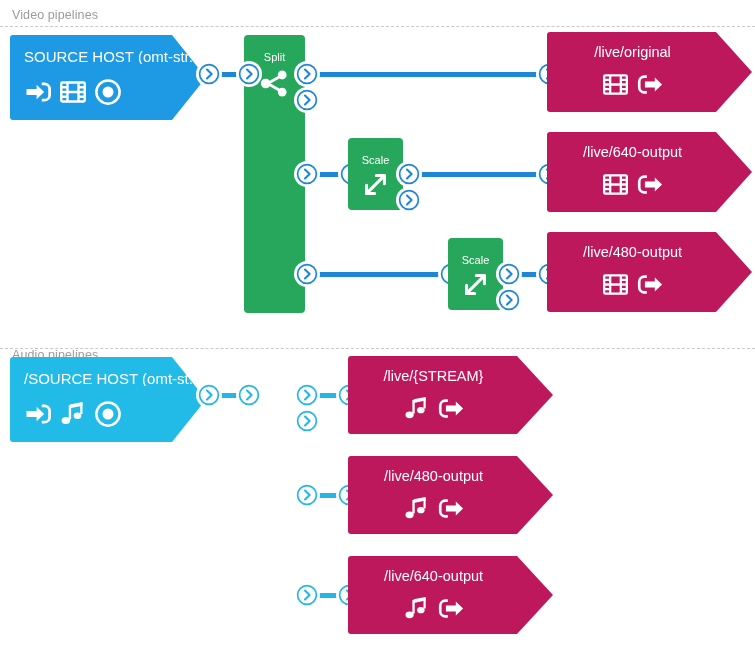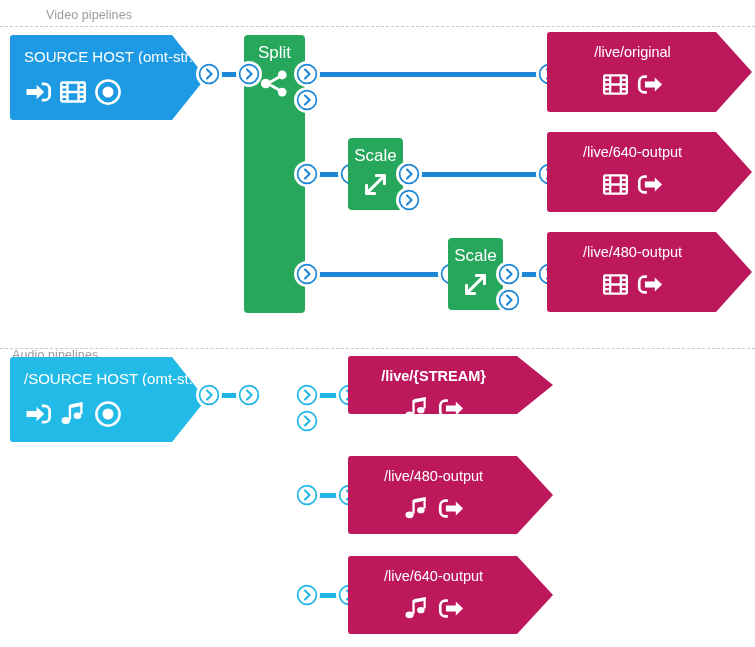--- a/index.html
+++ b/index.html
@@ -30,39 +30,39 @@
   .out{background:#be185d;
        clip-path:polygon(0 0, calc(100% - 36px) 0, 100% 50%, calc(100% - 36px) 100%, 0 100%);
        border-radius:3px;}
   .out .cap{padding-top:13px;padding-right:34px;}
   .out .icons{margin-top:10px;padding-right:34px;}
 
   
   .proc{position:absolute;background:#26a75c;border-radius:4px;color:#fff;
         text-align:center;box-sizing:border-box;}
   .proc.teal{background:#26c89a;}
-  .proc .cap{display:block;font-size:17px;padding-top:9px;line-height:1;}
+  .proc .cap{display:block;font-size:11px;padding-top:17px;line-height:1;}
 
   
   .link{position:absolute;height:5px;background:#1d87d6;border-radius:3px;}
   .link.audio{background:#22b7e6;}
 
   .port{position:absolute;width:22px;height:22px;border-radius:50%;
         background:#ffffff;box-sizing:border-box;
         box-shadow:0 0 0 2px #ffffff;}
   .port svg{display:block;width:22px;height:22px;}
 
   .ico{display:inline-block;vertical-align:middle;}
 </style>
 </head>
 <body>
 
 <div class="stage">
 
-  <div class="sec-label" style="left:12px;top:8px;margin-left:34px;">Video pipelines</div>
+  <div class="sec-label" style="left:12px;top:8px;">Video pipelines</div>
   <div class="sec-rule" style="left:0px;top:26px;width:755px;"></div>
 
   <div class="node src" style="left:10px;top:35px;width:196px;height:85px;">
     <span class="cap">SOURCE HOST (omt-str.</span>
     <span class="icons">
       <svg class="ico" width="30" height="30" viewBox="0 0 24 24" fill="#fff">
         <path d="M2 9.6h8.1V6.2l6 5.8-6 5.8v-3.4H2z"></path>
         <path d="M14.2 4.4h2.1a5.3 5.3 0 0 1 5.3 5.3v4.6a5.3 5.3 0 0 1-5.3 5.3h-2.1v-2.2h2.1a3.1 3.1 0 0 0 3.1-3.1V9.7a3.1 3.1 0 0 0-3.1-3.1h-2.1z"></path>
       </svg>
       <svg class="ico" width="30" height="30" viewBox="0 0 24 24" fill="none" stroke="#fff" stroke-width="1.9">
@@ -325,21 +325,21 @@
         <path d="M9 6.6l4.6 4.4L9 15.4" fill="none" stroke="#22b7e6" stroke-width="2.1" stroke-linecap="round" stroke-linejoin="round"></path>
       </svg>
   </div>
   <div class="port" style="left:338px;top:384px;">
     <svg viewBox="0 0 22 22">
         <circle cx="11" cy="11" r="9.4" fill="#fff" stroke="#22b7e6" stroke-width="1.7"></circle>
         <path d="M9 6.6l4.6 4.4L9 15.4" fill="none" stroke="#22b7e6" stroke-width="2.1" stroke-linecap="round" stroke-linejoin="round"></path>
       </svg>
   </div>
 
-  <div class="node out" style="left:348px;top:356px;width:205px;height:58px;font-weight:bold;">
+  <div class="node out" style="left:348px;top:356px;width:205px;height:78px;">
     <span class="cap">/live/{STREAM}</span>
     <span class="icons">
       <svg class="ico" width="29" height="29" viewBox="0 0 24 24" fill="#fff">
         <path d="M9.6 4.4l10-2.0v3.0l-10 2.0z"></path>
           <path d="M8.6 5.0h1.9v11.1H8.6z"></path>
           <path d="M17.8 3.0h1.8v9.0h-1.8z"></path>
         <ellipse cx="6.3" cy="17.2" rx="3.4" ry="2.8"></ellipse>
           <ellipse cx="15.6" cy="13.4" rx="3.1" ry="2.6"></ellipse>
       </svg>
       <svg class="ico" width="29" height="29" viewBox="0 0 24 24" fill="#fff">

